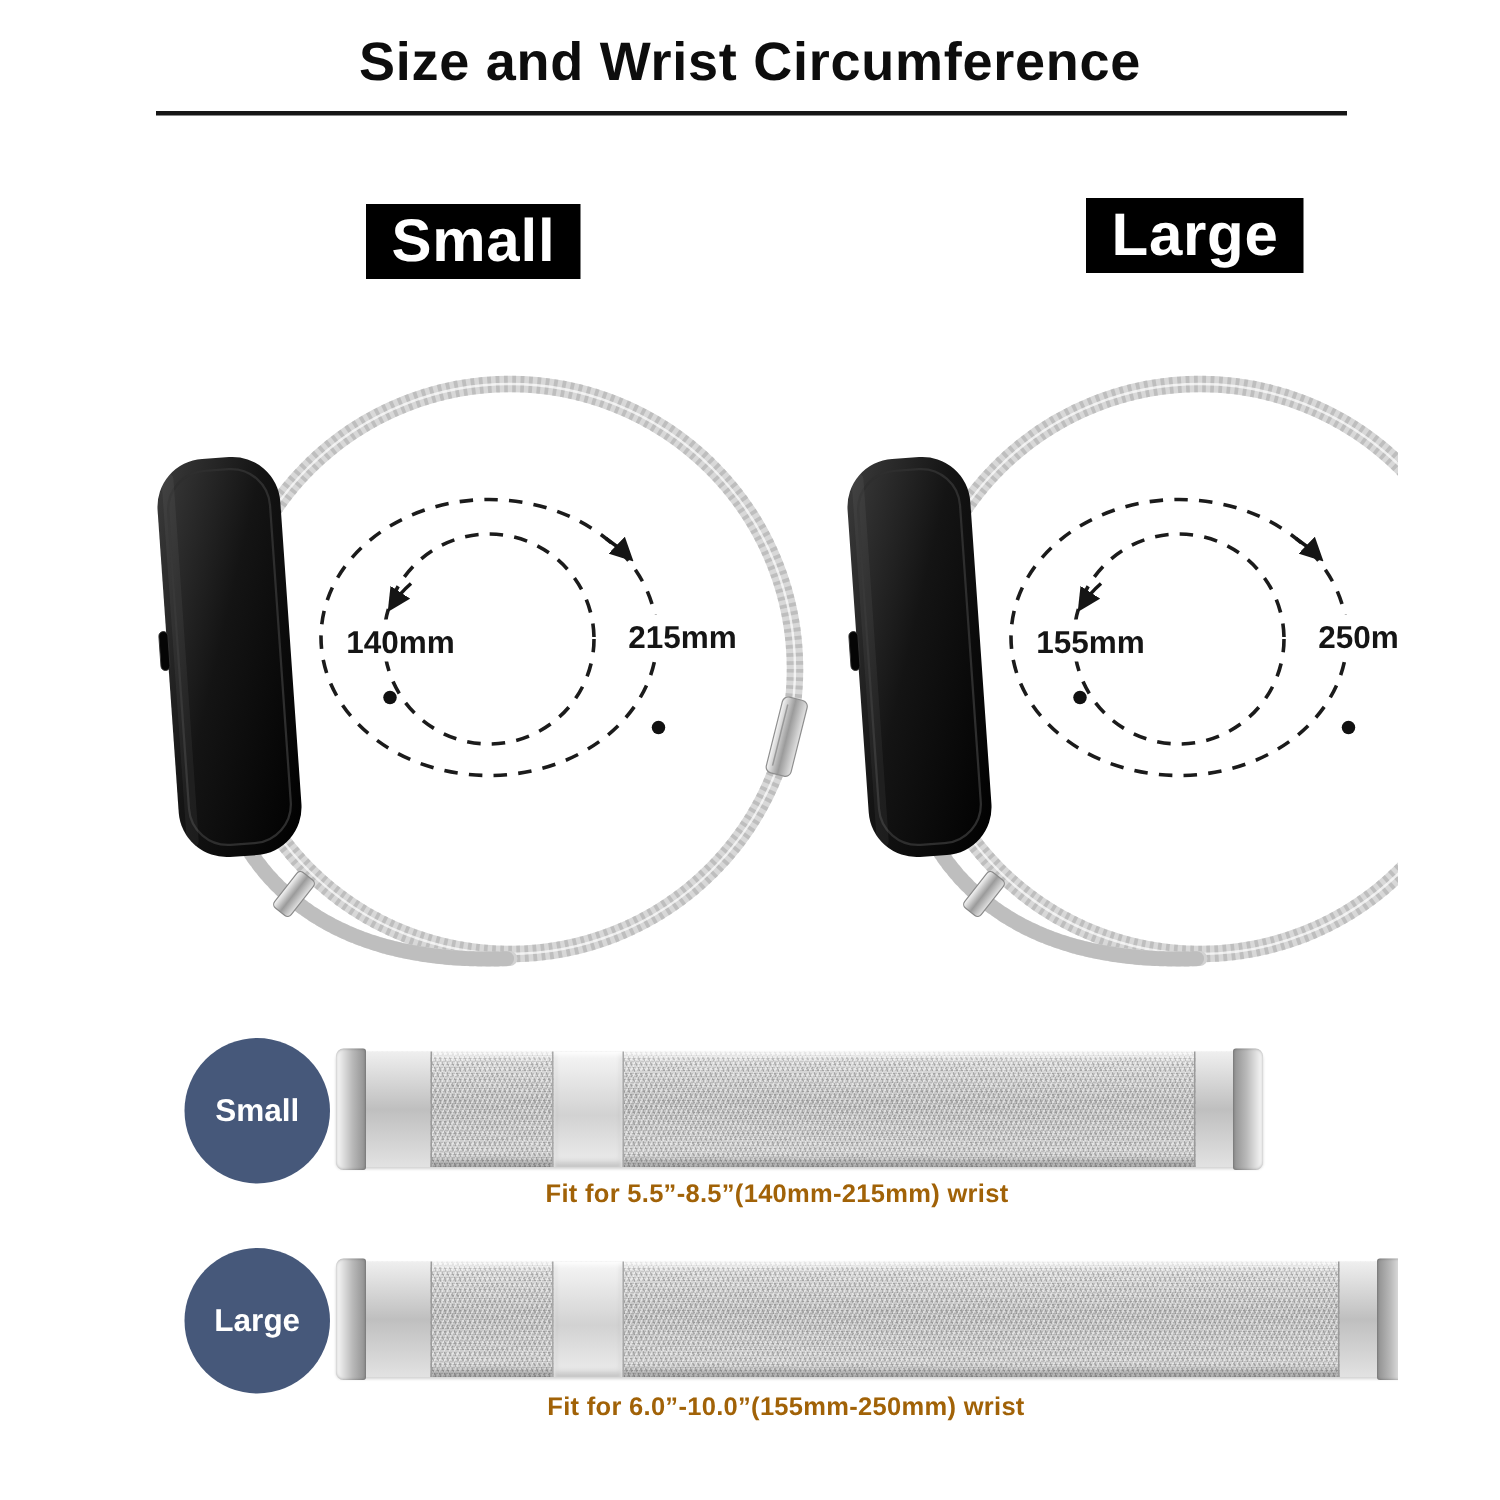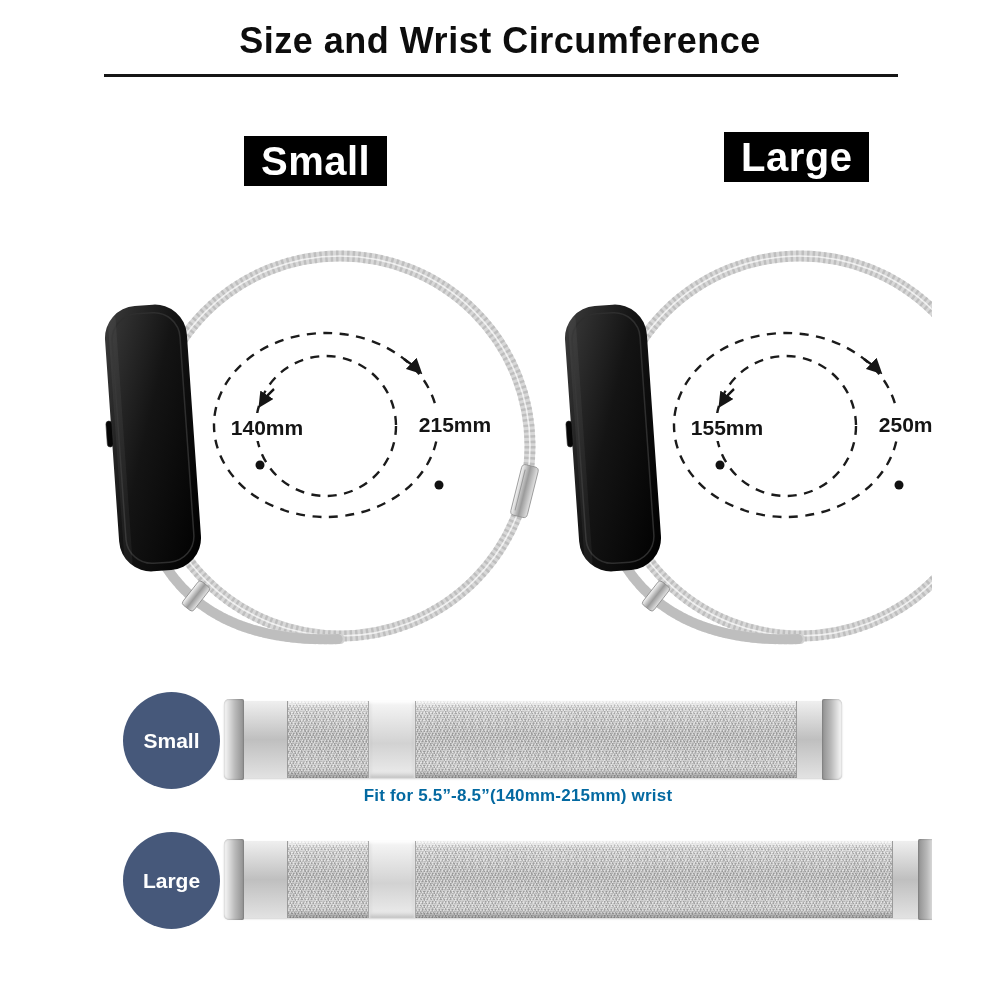--- a/index.html
+++ b/index.html
@@ -62,21 +62,21 @@
   .strap .brushed-left  { left:20px;  border-right:1px solid #9b9b9b; }
   .strap .brushed-right { right:20px; border-left:1px solid #9b9b9b; width:26px; }
   .strap .clasp {
     position:absolute; top:0; bottom:0; left:144px; width:48px;
     background:linear-gradient(180deg,#f6f6f6,#d2d2d2 55%,#ededed);
     border-left:1px solid #a8a8a8; border-right:1px solid #a8a8a8;
     box-shadow: inset 0 2px 3px rgba(255,255,255,.9), inset 0 -3px 4px rgba(0,0,0,.18);
   }
 
   .fit {
-    position:absolute; text-align:center; font-size:17px; font-weight:700; color:#0369a1;
+    position:absolute; text-align:center; font-size:17px; font-weight:700; color:#a16207;
     letter-spacing:0.2px;
   }
   .fit-small { left:0; width:900px; top:786px; }
   .fit-large { left:0; width:912px; top:928px; }
 </style>
 </head>
 <body>
 
 <div class="page">
 
@@ -217,14 +217,15 @@
   <div class="size-circle circle-large">
     <span>Large</span>
   </div>
   <div class="strap strap-large">
     <div class="cap cap-left"></div>
     <div class="brushed brushed-left"></div>
     <div class="clasp"></div>
     <div class="brushed brushed-right"></div>
     <div class="cap cap-right"></div>
   </div>
+  <div class="fit fit-large">Fit for 6.0”-10.0”(155mm-250mm) wrist</div>
 
 </div>
 
 </body></html>

